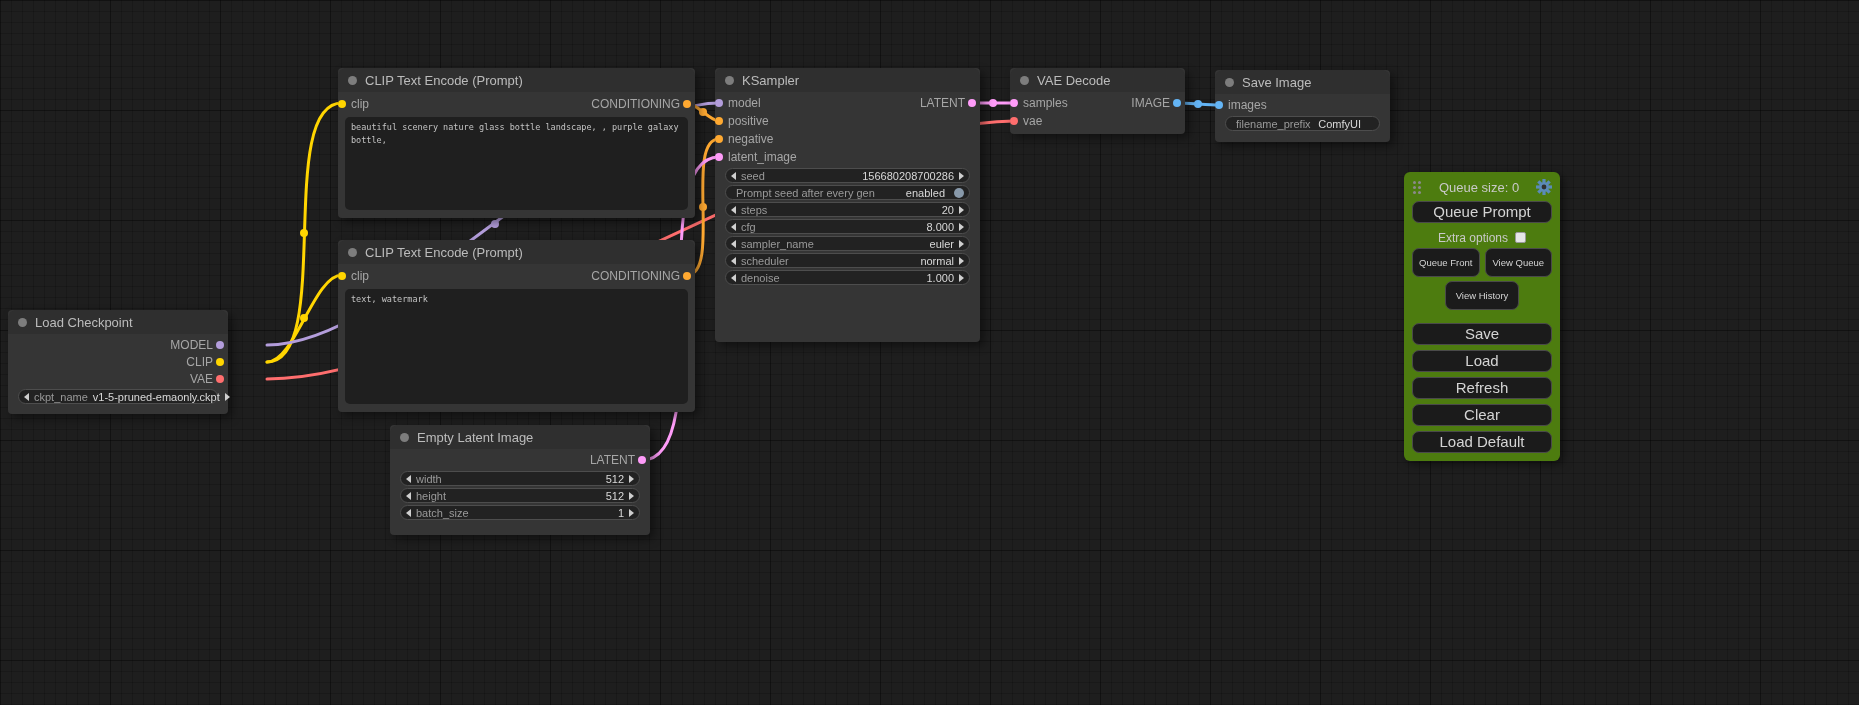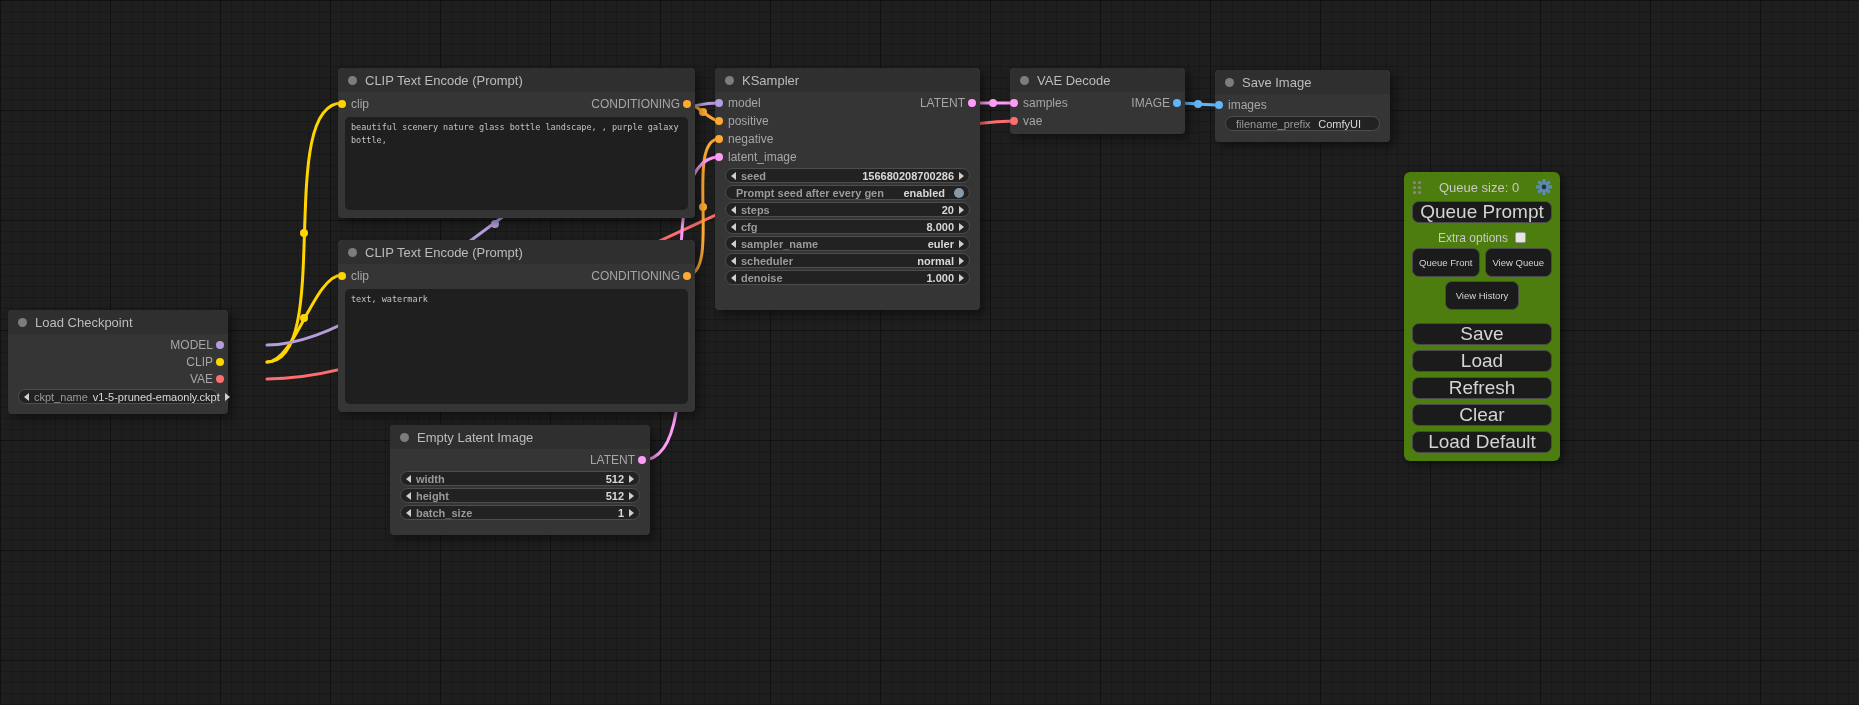--- a/index.html
+++ b/index.html
@@ -32,21 +32,21 @@
   .out-label { margin-left:auto; padding-right:15px; }
   .port { position:absolute; width:8px; height:8px; border-radius:50%; top:50%;
           transform:translateY(-50%); background:#888; }
   .port.in { left:0; }
   .port.out { right:4px; }
 
   .node-text { flex:1; margin:3px 7px 8px; background:#1f1f1f; border-radius:5px;
                padding:4px 6px; font-family:"DejaVu Sans Mono", monospace; font-size:8.5px;
                line-height:1.5; color:#c4c4c4; white-space:pre-wrap; word-break:break-word; }
 
-  .widgets { padding-bottom:4px;font-weight:bold; }
+  .widgets { padding-bottom:4px; }
   .widget { height:15px; margin:2px 10px; background:#222; border:1px solid #4d4d4d;
             border-radius:8px; display:flex; align-items:center; font-size:11px;
             padding:0 5px; gap:5px; }
   .w-label { color:#9a9a9a; white-space:nowrap; }
   .w-value { margin-left:auto; color:#d8d8d8; white-space:nowrap; }
   .widget.toggle { padding-left:10px; }
   .widget.plain { padding:0 10px; }
   .widget.plain .w-value { margin-right:8px; }
   .arrow-l { width:0; height:0; border-top:4px solid transparent; border-bottom:4px solid transparent;
              border-right:5px solid #cfcfcf; flex:0 0 auto; }
@@ -61,21 +61,21 @@
           padding:6px 8px 8px; display:flex; flex-direction:column; }
   .menu-header { display:flex; align-items:center; height:18px; }
   .drag-handle { width:10px; height:14px; position:relative; flex:0 0 auto; }
   .drag-handle::before { content:""; position:absolute; left:1px; top:1px; width:3px; height:3px;
         border-radius:50%; background:#8a8a8a;
         box-shadow:0 5px 0 #8a8a8a, 0 10px 0 #8a8a8a, 5px 0 0 #8a8a8a, 5px 5px 0 #8a8a8a, 5px 10px 0 #8a8a8a; }
   .queue-size { flex:1; text-align:center; font-size:13px; color:#c9c9c9; }
   .gear { flex:0 0 auto; width:16px; height:16px; }
   .btn { background:#1b1b1b; border:1px solid #4a4a4a; color:#d4d4d4; border-radius:7px;
          font-family:inherit; cursor:pointer; display:block; }
-  .btn.big { height:22px; font-size:19px; margin-top:5px; width:100%; line-height:20px; }
+  .btn.big { height:22px; font-size:15px; margin-top:5px; width:100%; line-height:20px; }
   .extra-row { display:flex; align-items:center; justify-content:center; gap:7px; margin-top:8px;
                font-size:12px; color:#c9c9c9; height:13px; }
   .checkbox { width:11px; height:11px; background:#e6e6e6; border-radius:2px; border:1px solid #9a9a9a; }
   .small-row { display:flex; gap:5px; margin-top:4px; justify-content:center; }
   .btn.small { font-size:9.5px; height:29px; border-radius:7px; flex:1; padding:0 4px; line-height:12px; }
   .btn.small.fixed { flex:0 0 74px; }
   .btn.save-gap { margin-top:13px; }
 </style>
 </head>
 <body>
@@ -192,21 +192,21 @@
       </div>
       <div class="widget">
         <span class="arrow-l"></span>
         <span class="w-label">batch_size</span>
         <span class="w-value">1</span>
         <span class="arrow-r"></span>
       </div>
     </div>
   </div>
 
-  <div class="node" style="left:715px;top:68px;width:265px;height:242px;">
+  <div class="node" style="left:715px;top:68px;width:265px;height:274px;">
     <div class="node-title">
       <span class="collapse-dot"></span>
       <span>KSampler</span>
     </div>
     <div class="slots">
       <div class="slot-row">
         <span class="in-label">model</span>
         <span class="out-label">LATENT</span>
         <span class="port in" style="background-color: rgb(179, 157, 219);"></span>
         <span class="port out" style="background-color: rgb(255, 156, 249);"></span>

